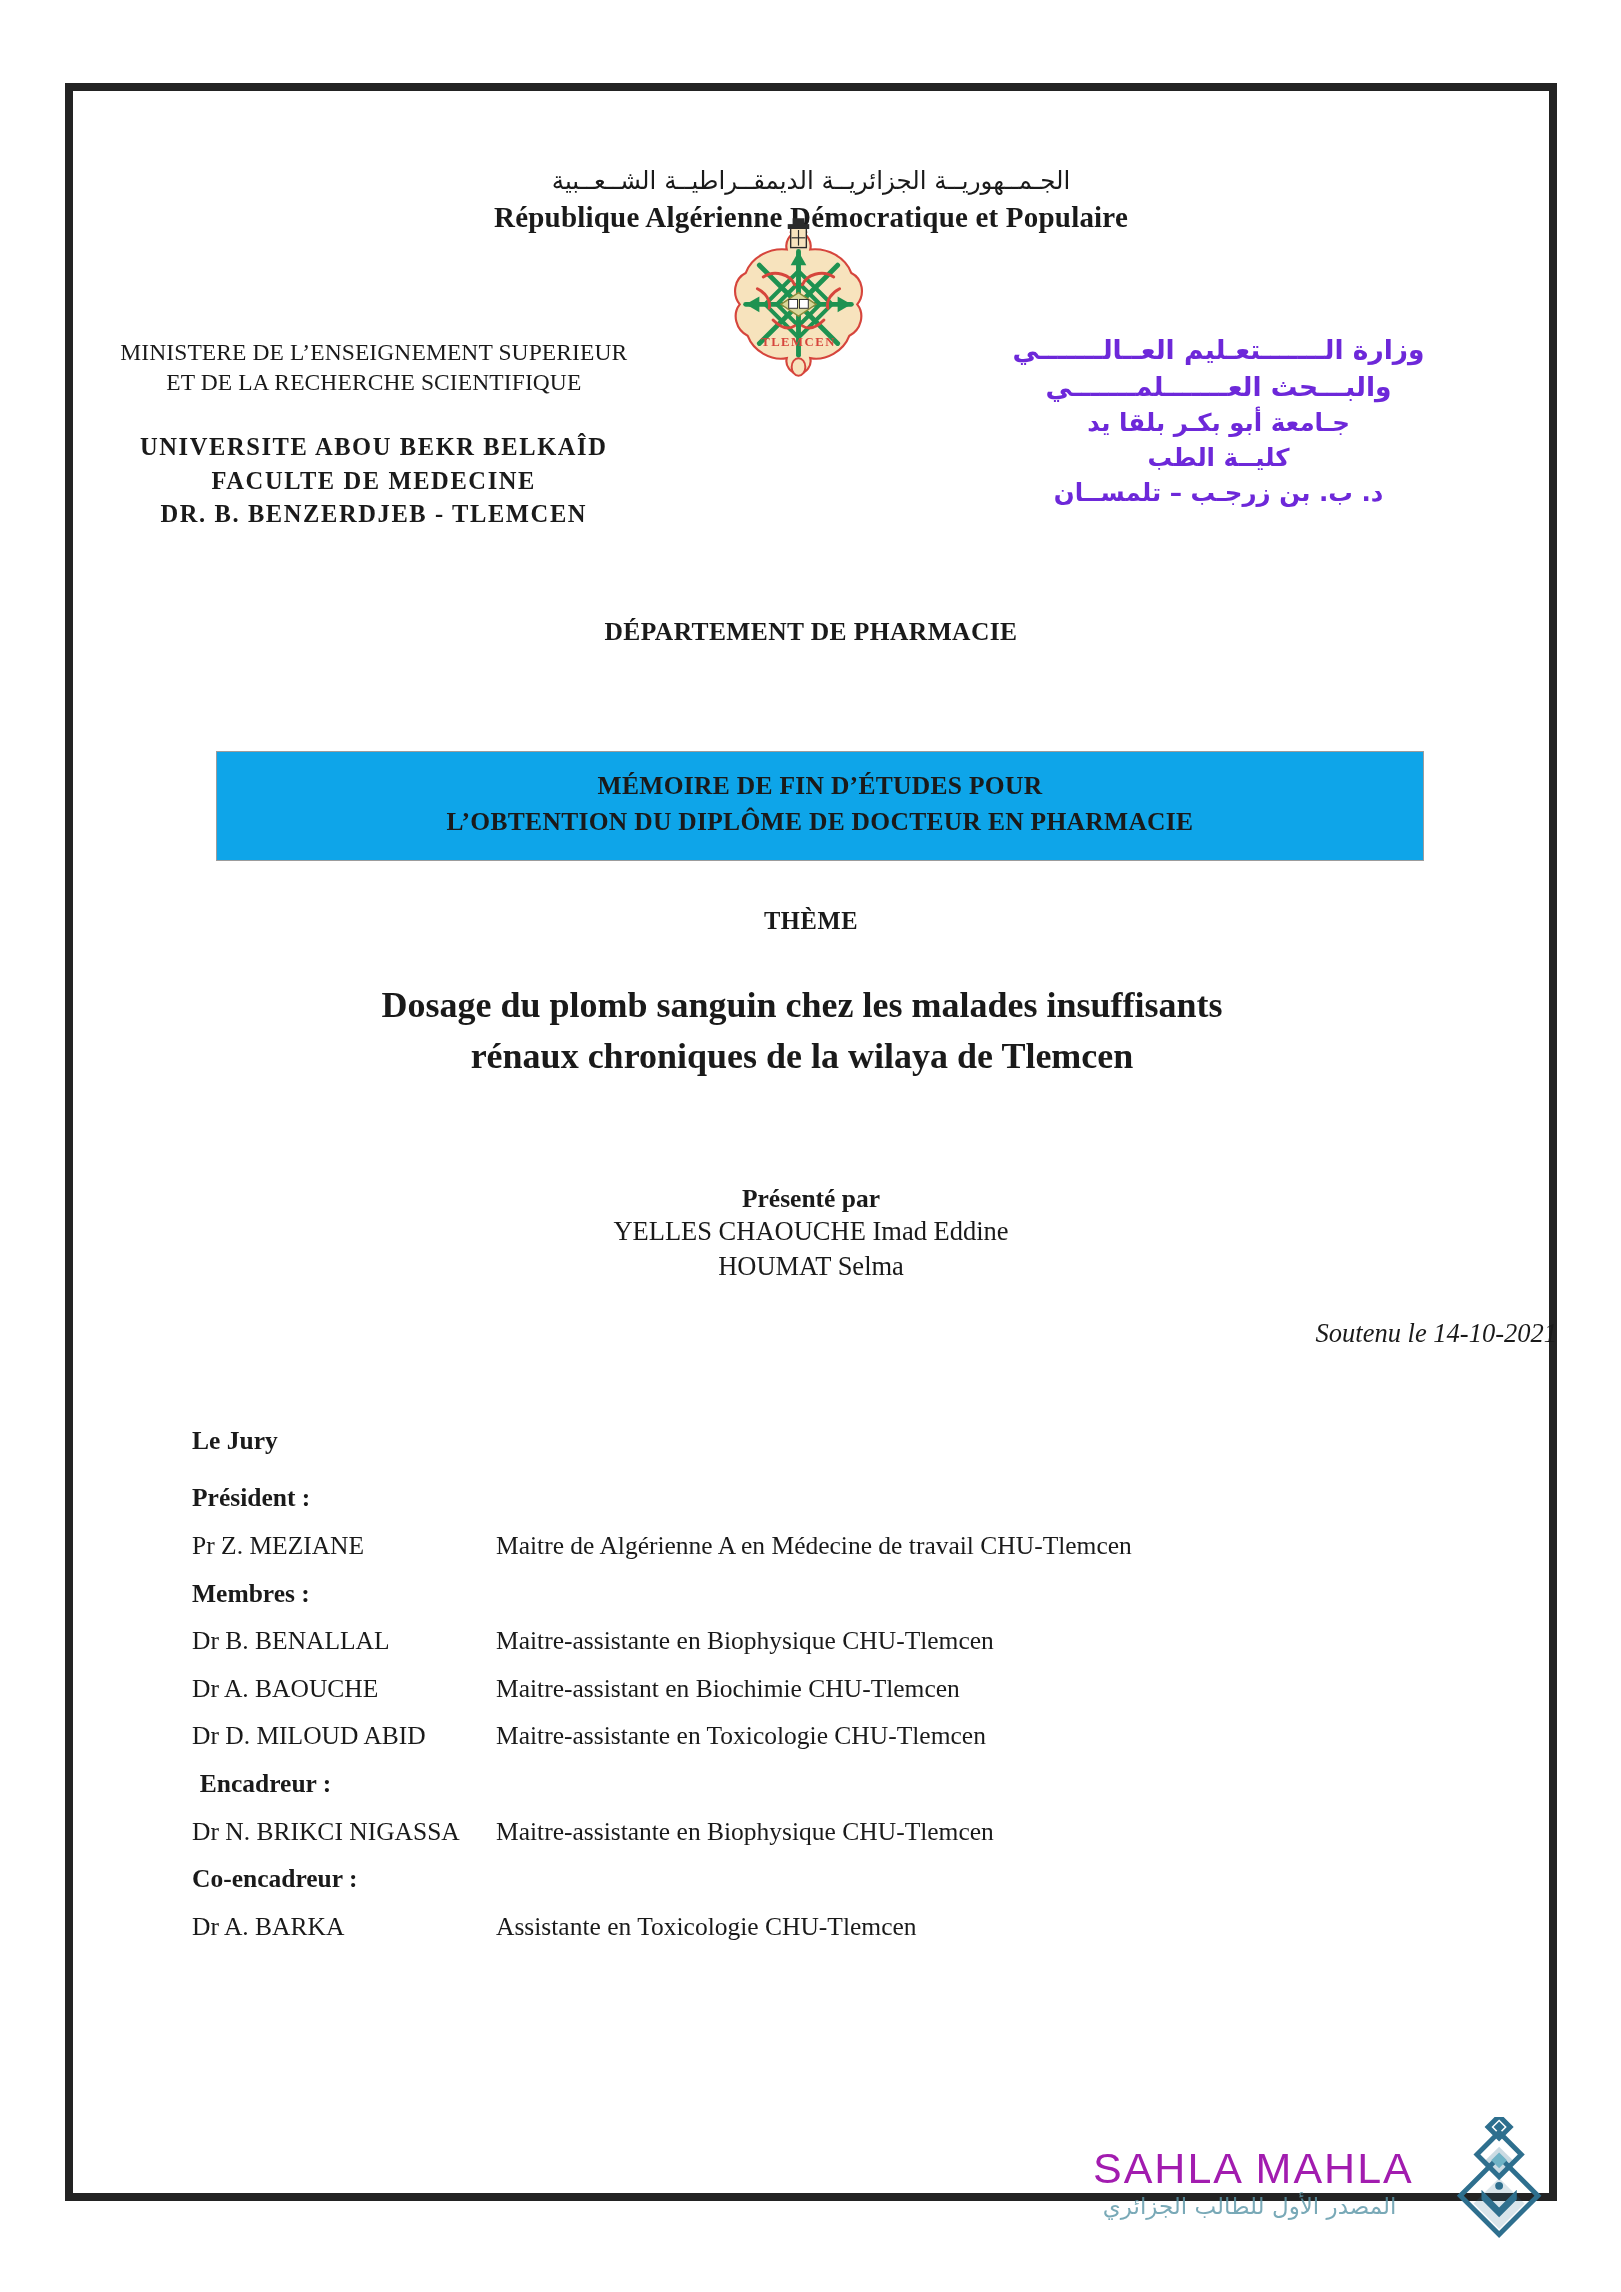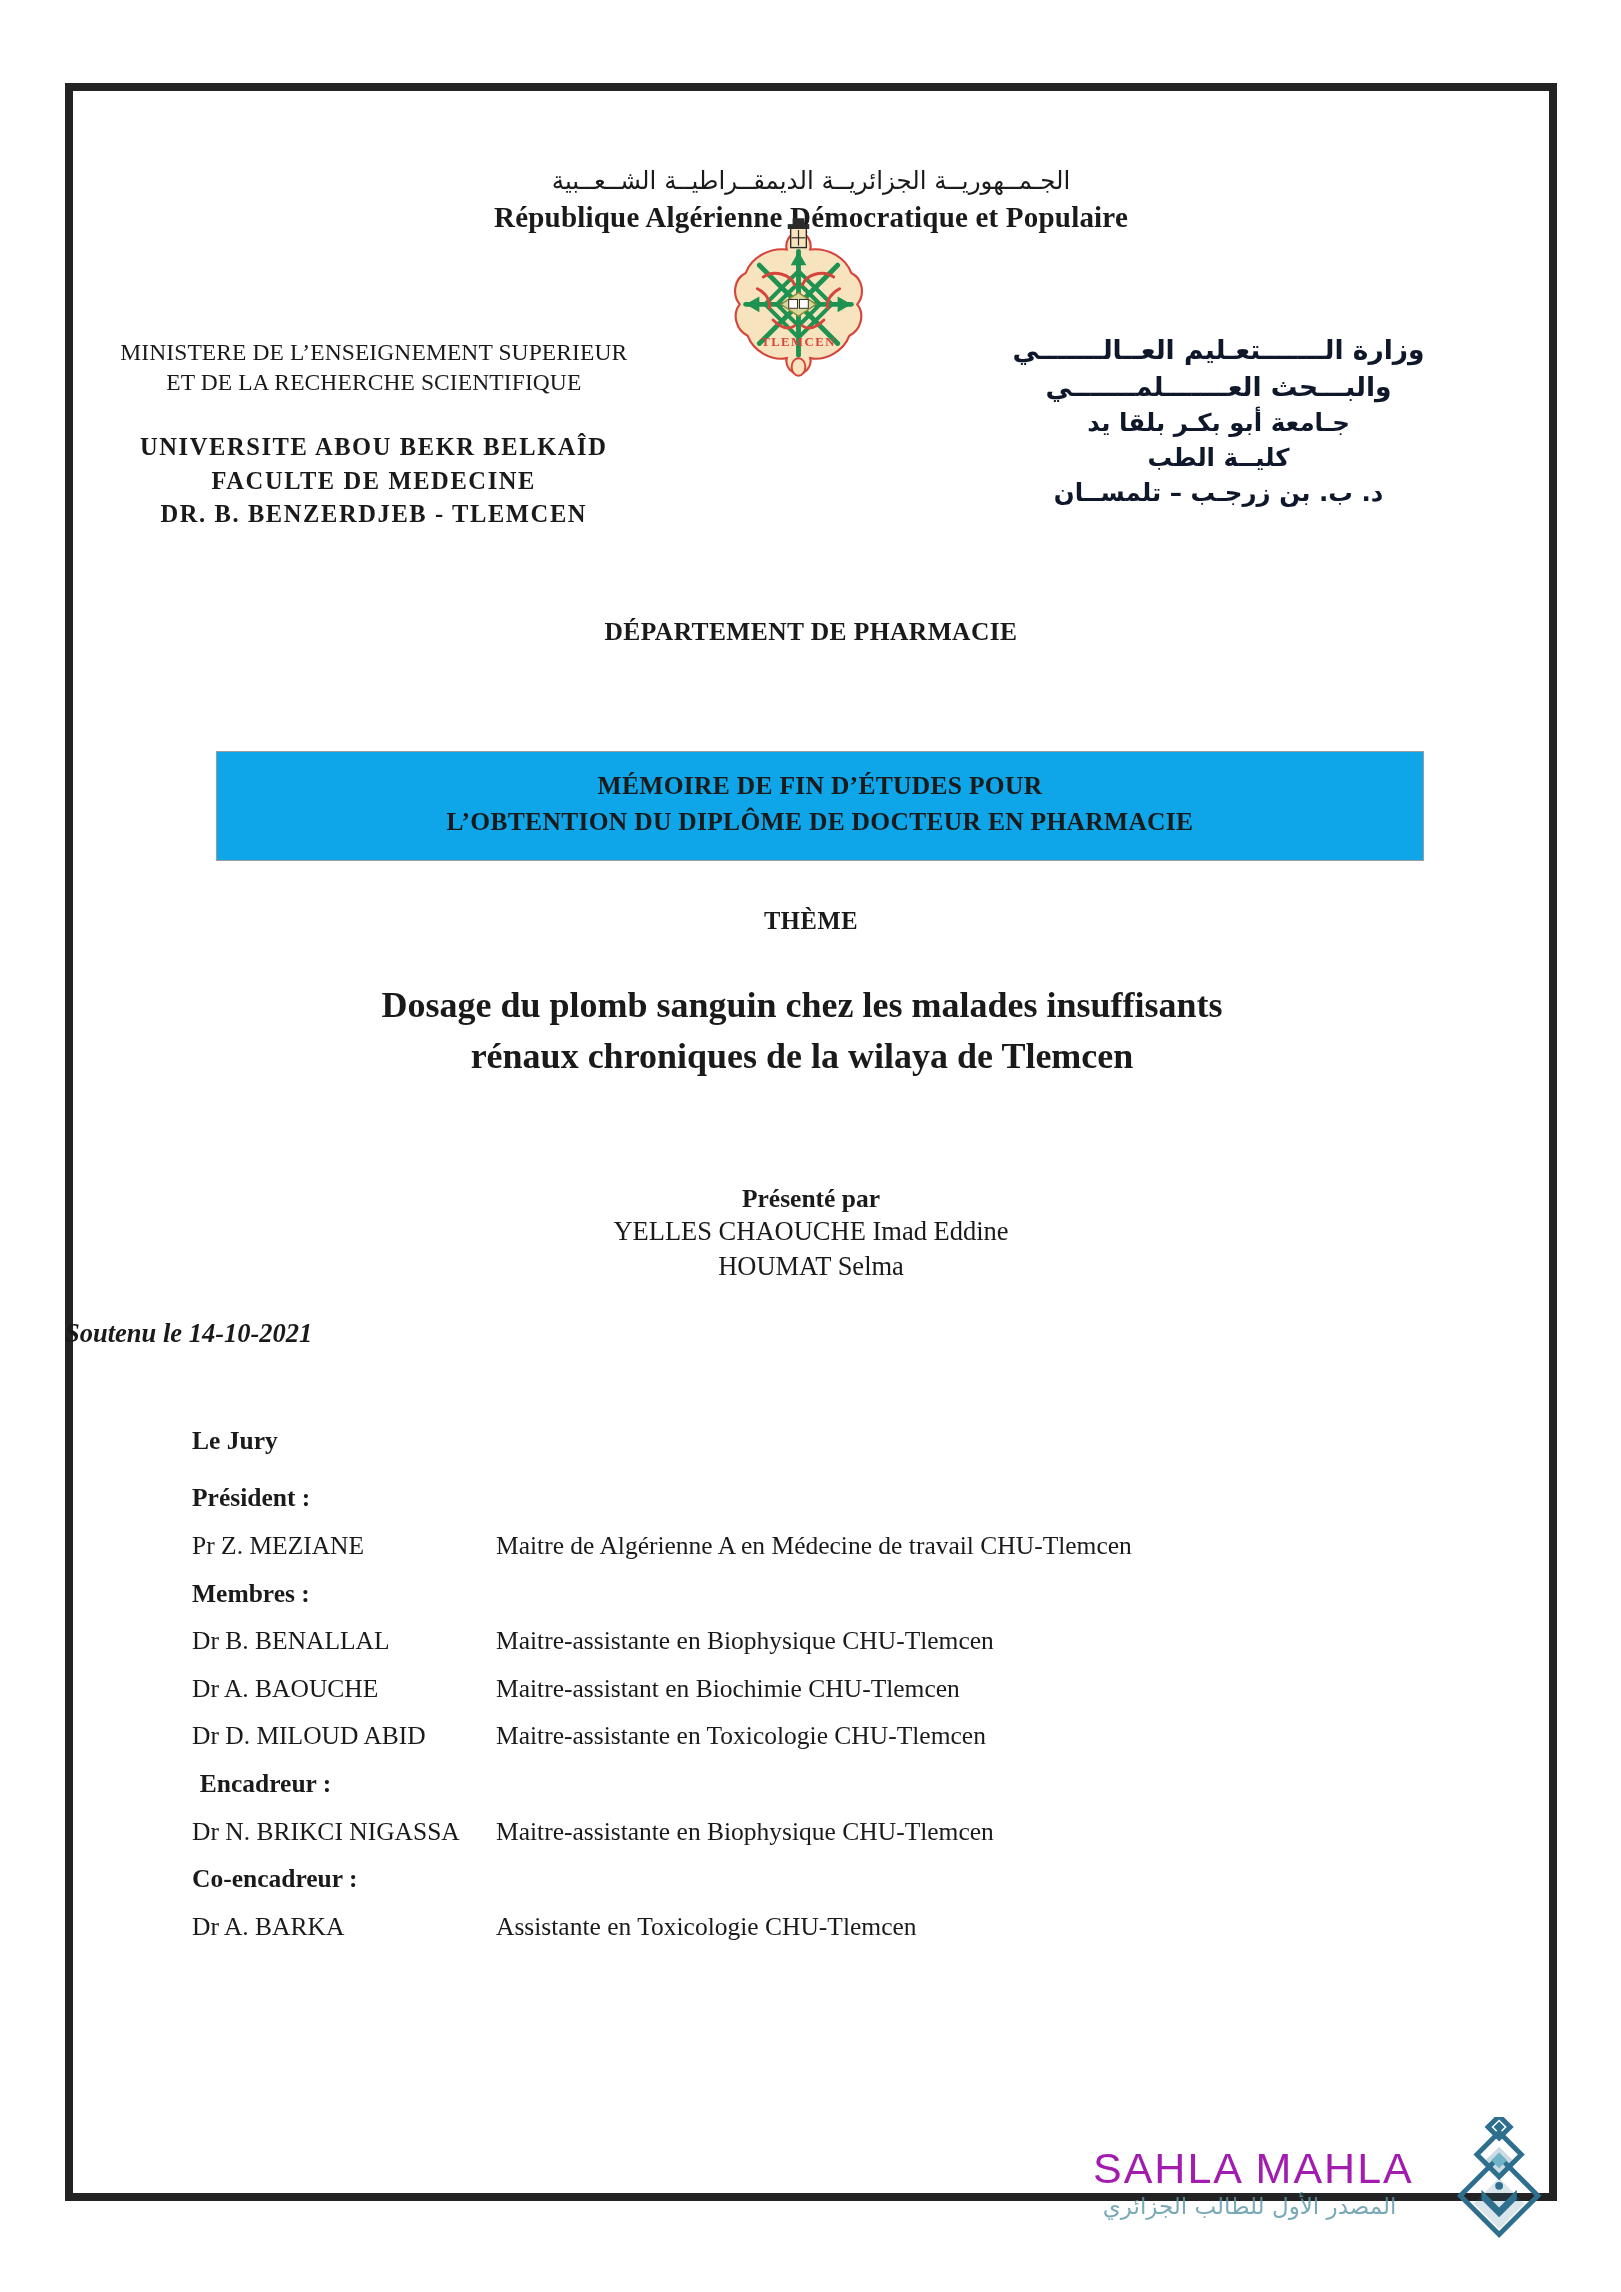--- a/index.html
+++ b/index.html
@@ -94,21 +94,21 @@
     top: 7.8px;
     width: 461px;
     text-align: center;
     direction: rtl;
   }
   #arabic-block div {
     font-family: "DejaVu Sans", "Liberation Sans", sans-serif;
     font-weight: bold;
     font-size: 26.5px;
     line-height: 1.42;
-    color: #0f172a;
+    color: #6d28d9;
   }
   #arabic-block .ar-small { font-size: 24.5px; }
 
   
   #emblem {
     position: absolute;
     left: 730px;
     top: 218px;
     width: 137px;
     height: 159px;
@@ -181,22 +181,22 @@
   }
   .author-name {
     font-size: 26.5px;
     line-height: 1.33;
   }
   #defense-date {
     position: absolute;
     left: 65px;
     top: 1318px;
     width: 1492px;
-    text-align: left;
-    font-weight: bold;
+    text-align: right;
+    font-weight: normal;
     font-style: italic;
     font-size: 26.5px;
   }
 
   
   #jury {
     position: absolute;
     left: 192px;
     top: 1426px;
     width: 1274px;

